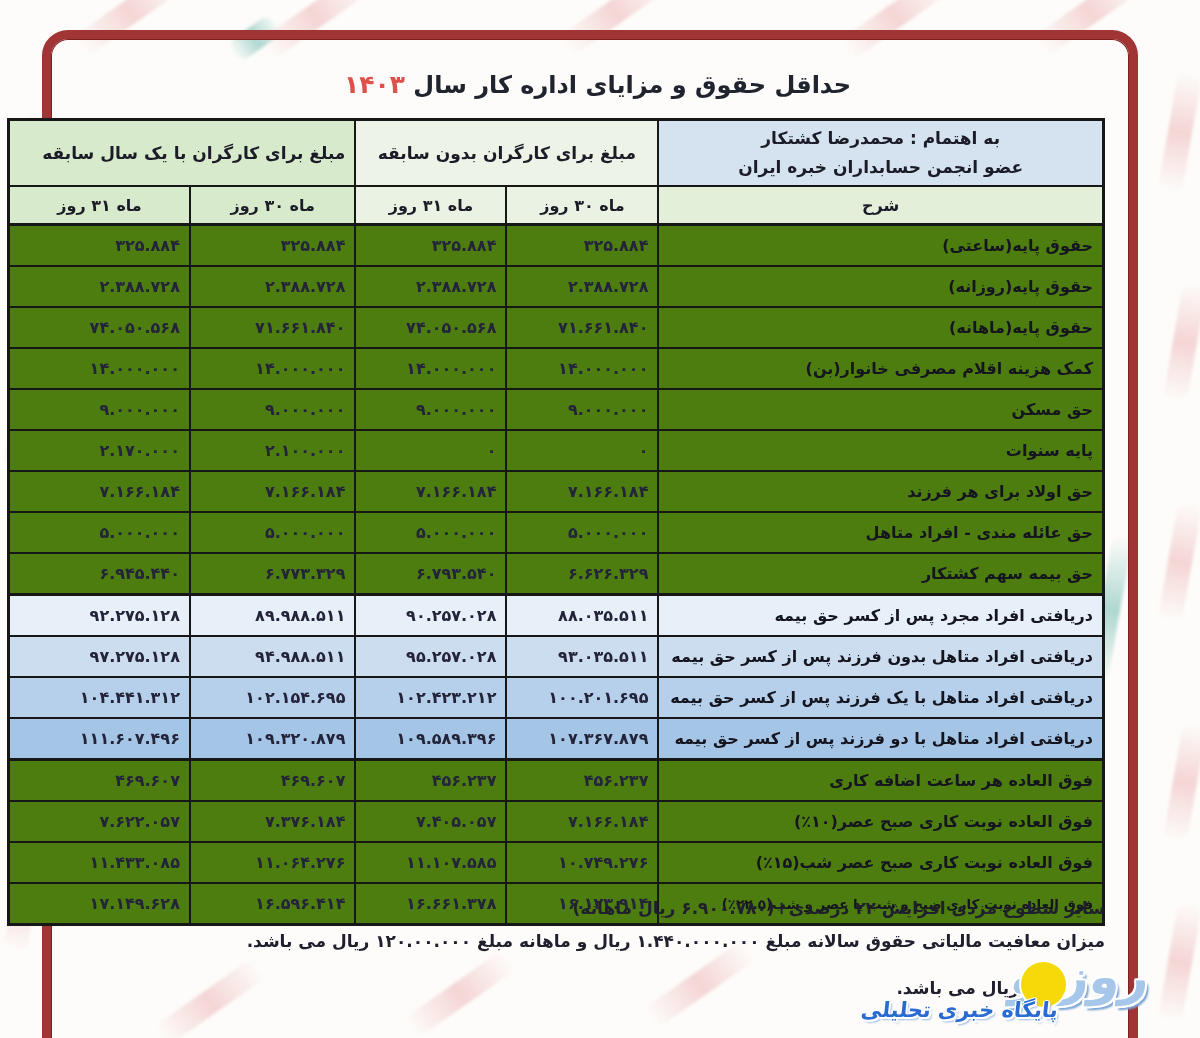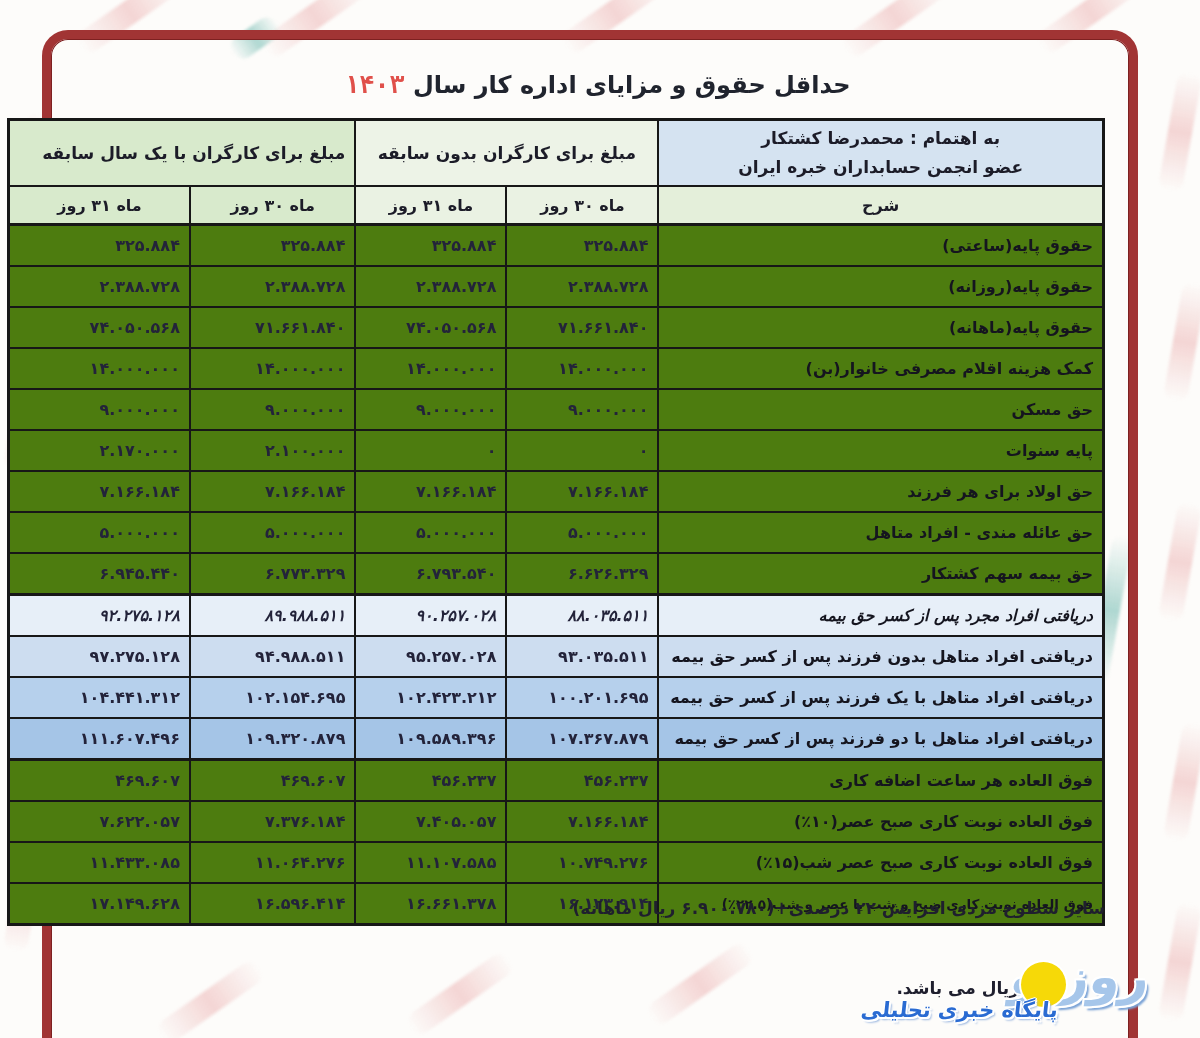--- a/index.html
+++ b/index.html
@@ -26,21 +26,21 @@
   table.main{position:absolute;top:118px;right:95px;border-collapse:collapse;direction:rtl;
              table-layout:fixed;background:#4d7c0f;}
   table.main,table.main td,table.main th{border:2px solid #171717;}
   table.main{border-width:3px;}
   th,td{padding:0 9px;font-weight:bold;color:#23233a;overflow:hidden;white-space:nowrap;}
   td{height:39px;text-align:right;font-size:16px;letter-spacing:.3px;}
   td.c-desc{font-size:16px;color:#15151f;border-left-width:3px;letter-spacing:0;}
   td.c-d31{border-left-width:4px;}
   th.c-desc{border-left-width:3px;} th.c-d31{border-left-width:4px;}
   tr.small td.c-desc{font-size:13.5px;}
-  tr.tint-first td{border-top-width:3px;font-style:italic;}
+  tr.tint-first td{border-top-width:3px;}
   tr.tint-last td{border-bottom-width:3px;padding-left:15px;}
   thead tr.h1 th{height:64px;text-align:center;font-size:17px;color:#1c1c28;}
   thead tr.h2 th{height:36px;text-align:center;font-size:16px;color:#1c1c28;border-bottom-width:3px;}
   th.prep{font-size:15px;line-height:1.7;}
   .notes{position:absolute;top:898px;right:95px;width:1010px;direction:rtl;text-align:right;
          color:#1f1f2e;font-weight:bold;}
   .note-line{font-size:17px;margin-bottom:13px;letter-spacing:.2px;}
   .note-frag{position:absolute;top:80px;right:70px;font-size:17px;}
 
   
@@ -84,21 +84,21 @@
   <div class="wm faint" style="left:240px;top:790px;"></div>
   <div class="wm teal" style="left:405px;top:298px;width:70px;"></div>
   <div class="wm teal" style="left:675px;top:294px;width:46px;"></div>
   <div class="wm teal vert" style="left:1035px;top:600px;width:150px;height:20px;"></div>
   <div class="wm teal" style="left:228px;top:26px;width:54px;"></div>
 
   <div class="frame"></div>
 
   <div class="title">
     <span>حداقل حقوق و مزایای اداره کار سال</span>
-    <span class="year" style="color:#e0504a;font-family:Liberation Mono, monospace;">۱۴۰۳</span>
+    <span class="year" style="color:#e0504a;">۱۴۰۳</span>
   </div>
 
   <table class="main" dir="rtl">
     <colgroup>
       <col style="width:397px">
         <col style="width:152px">
         <col style="width:151px">
         <col style="width:148px">
         <col style="width:162px">
     </colgroup>
@@ -237,20 +237,21 @@
           <td class="c-d30">۱۶.۱۲۳.۹۱۴</td>
           <td class="c-d31">۱۶.۶۶۱.۳۷۸</td>
           <td class="c-s30">۱۶.۵۹۶.۴۱۴</td>
           <td class="c-s31">۱۷.۱۴۹.۶۲۸</td>
         </tr>
       </tbody>
   </table>
 
   <div class="notes">
     <div class="note-line">سایر سطوح مزدی افزایش ۲۲ درصدی+(۶.۹۰۰.۷۸۰ ریال ماهانه)</div>
+    <div class="note-line">میزان معافیت مالیاتی حقوق سالانه مبلغ ۱.۴۴۰.۰۰۰.۰۰۰ ریال و ماهانه مبلغ ۱۲۰.۰۰.۰۰۰ ریال می باشد.</div>
     <div class="note-frag">ه ریال می باشد.</div>
   </div>
 
   <div class="logo">
     <div class="logo-name">روزنو</div>
     <div class="logo-sun"></div>
     <div class="logo-tagline">پایگاه خبری تحلیلی</div>
   </div>
 
 </div>

